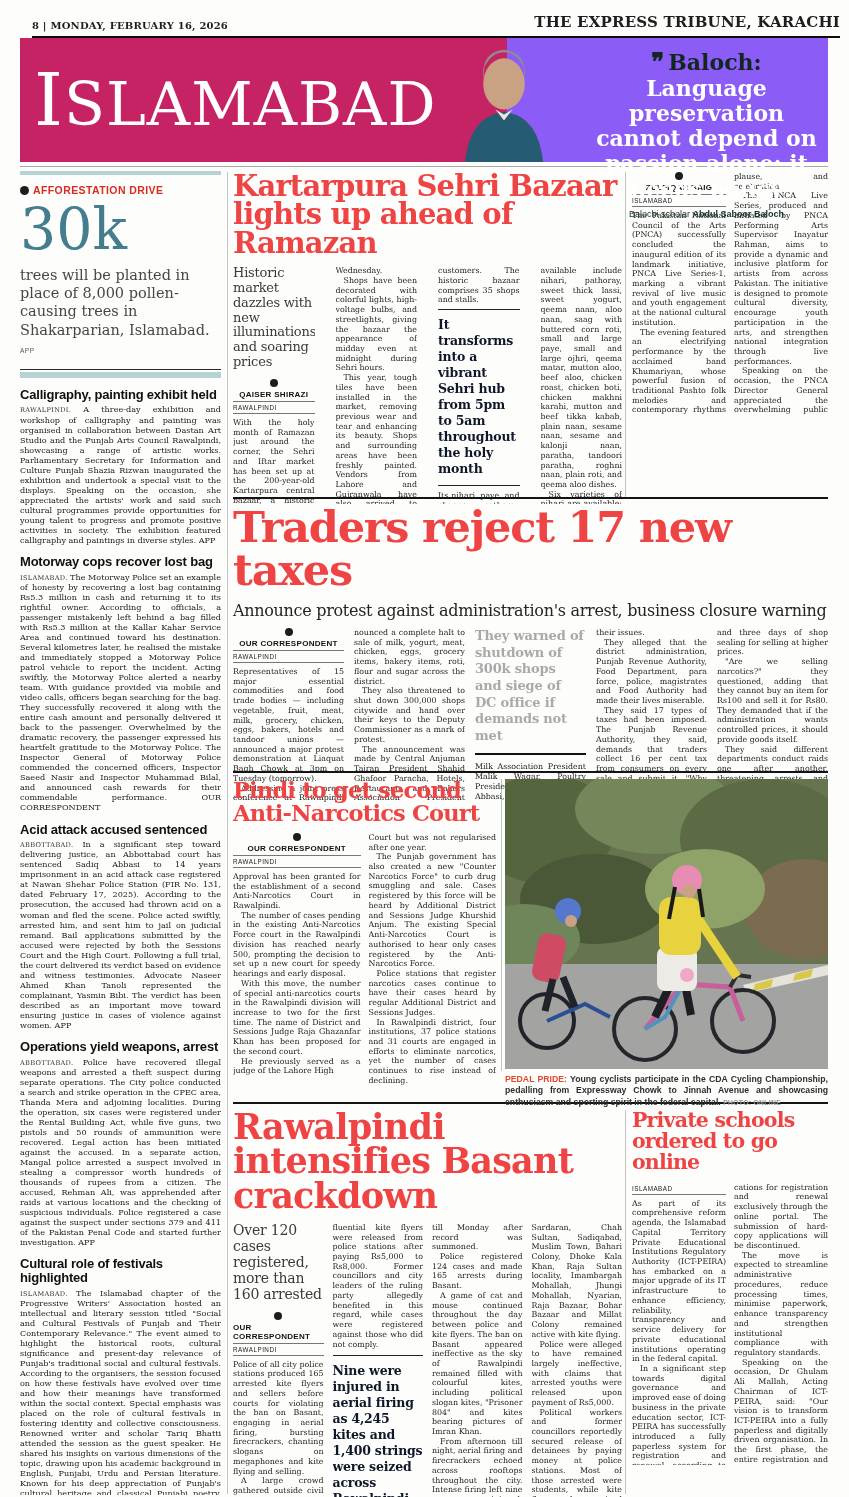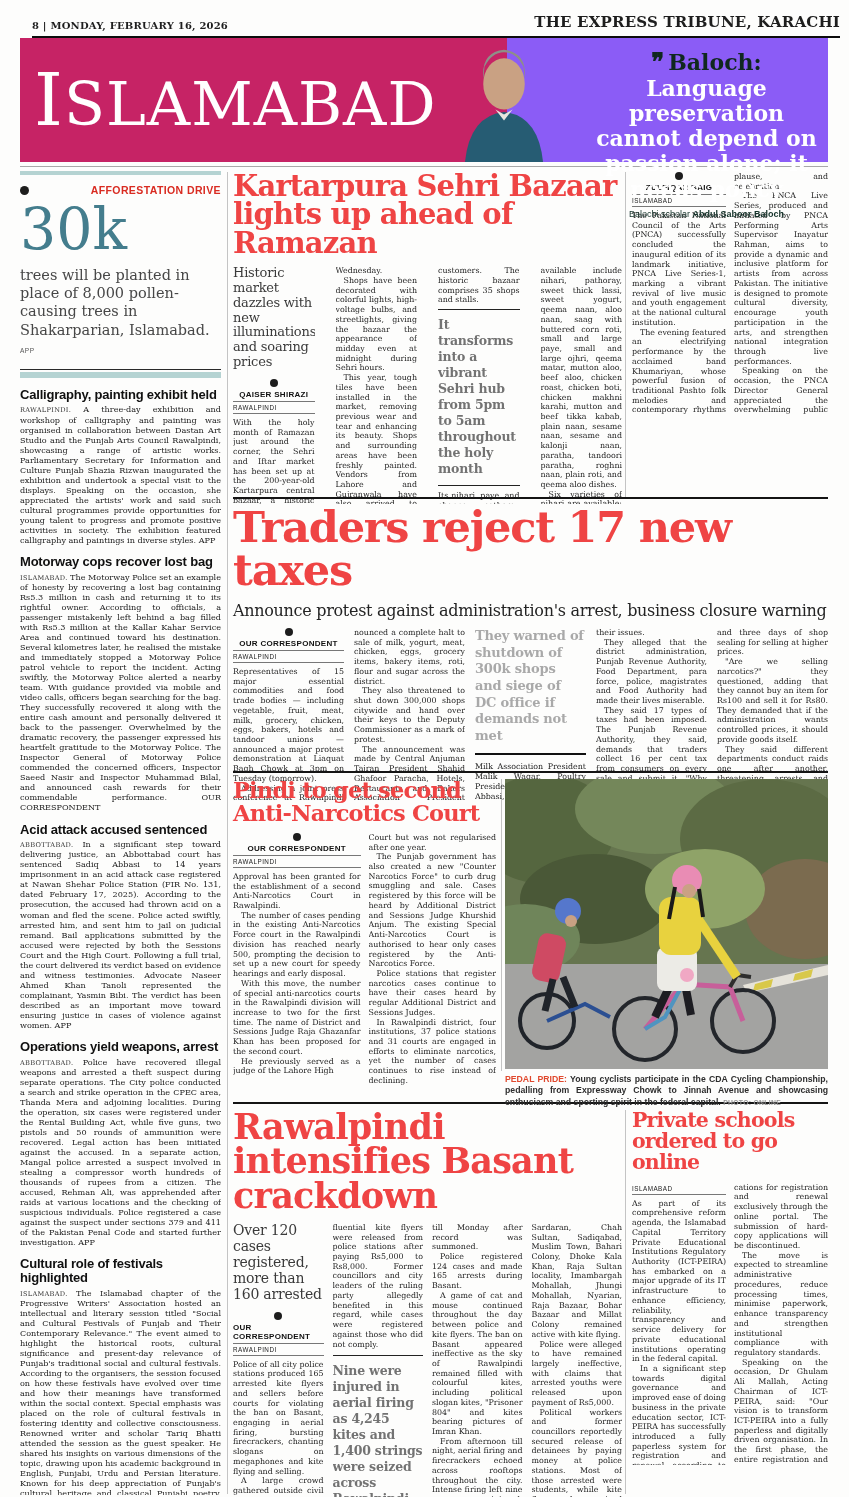--- a/index.html
+++ b/index.html
@@ -28,21 +28,21 @@
   .mast-attr b { font-weight:bold; }
   .masthead-rule { position:absolute; left:20px; top:166px; width:808px; height:1px; background:#a8a8a8; }
 
   
   .vr { position:absolute; width:1px; background:#c4c4c4; }
   .hrule { position:absolute; height:2px; background:#141414; }
 
   
   .leftcol { position:absolute; left:20px; top:171px; width:201px; height:1324px; overflow:hidden; }
   .teal-bar { height:4px; background:#b5d3d2; margin-bottom:9px; }
-  .kicker-row { display:flex; align-items:center; gap:20px; margin-bottom:4px;justify-content:space-between; }
+  .kicker-row { display:flex; align-items:center; gap:4px; margin-bottom:4px; }
   .logo-dot { width:9px; height:9px; border-radius:50%; background:#1d1d1d; flex:0 0 auto; }
   .kicker { font-family:"Liberation Sans",sans-serif; font-weight:bold; font-size:10.5px; color:#d92b21; letter-spacing:.4px; }
   .stat-value { font-size:57px; line-height:1.02; color:#447d8d; margin:2px 0 8px 0; }
   .stat-desc { font-size:14.5px; line-height:1.25; color:#474747; }
   .stat-credit { font-family:"Liberation Sans",sans-serif; font-size:6.5px; color:#555; letter-spacing:.5px; }
   .stat-endline { border-top:1px solid #2a2a2a; margin-top:12px; }
   .teal-bar2 { height:6px; background:#b5d3d2; margin-top:2px; }
   .brief h3 { font-family:"Liberation Sans",sans-serif; font-size:13px; letter-spacing:-.2px; color:#101010; margin:10px 0 3px 0; line-height:1.05; }
   .brief p { font-size:8.1px; line-height:1.24; text-align:justify; color:#222; }
   .bdl { font-size:6.6px; letter-spacing:.3px; color:#333; }
@@ -52,21 +52,21 @@
   .by { display:flex; align-items:center; gap:3px; font-family:"Liberation Sans",sans-serif; font-weight:bold;
         font-size:8px; letter-spacing:.3px; color:#111; border-bottom:1px solid #777; padding-bottom:2px;flex-direction:column; }
   .by .logo-dot { width:8px; height:8px; }
   .dl { font-family:"Liberation Sans",sans-serif; font-size:6.3px; letter-spacing:.5px; color:#222;
         border-bottom:1px solid #777; padding:2px 0 2px 0; margin-bottom:4px; }
   .cols { display:flex; }
   .col { flex:1; overflow:hidden; }
   .bt p { font-size:7.9px; line-height:1.23; text-align:justify; color:#1d1d1d; }
   .bt p + p { text-indent:8px; }
   .standfirst { font-size:13px; line-height:1.14; color:#3a3a3a; letter-spacing:-.2px; margin-bottom:9px; }
-  .pq { color:#737373; font-size:12.5px; line-height:1.28; font-weight:600; letter-spacing:-.2px; }
+  .pq { color:#0f172a; font-size:12.5px; line-height:1.28; font-weight:600; letter-spacing:-.2px; }
 
   
   .kart { position:absolute; left:233px; top:172px; width:389px; }
   .kart .headline { font-size:29px; line-height:.98; margin-bottom:9px; }
   .kart .cols { gap:21px; height:238px; }
   .kart-pq { border-top:1px solid #222; border-bottom:1px solid #222; padding:7px 0 8px 0; margin:4px 0 5px 0; }
 
   
   .musical { position:absolute; left:632px; top:172px; width:196px; }
   .musical .headline { font-size:22.5px; line-height:1.0; margin-bottom:11px; }

